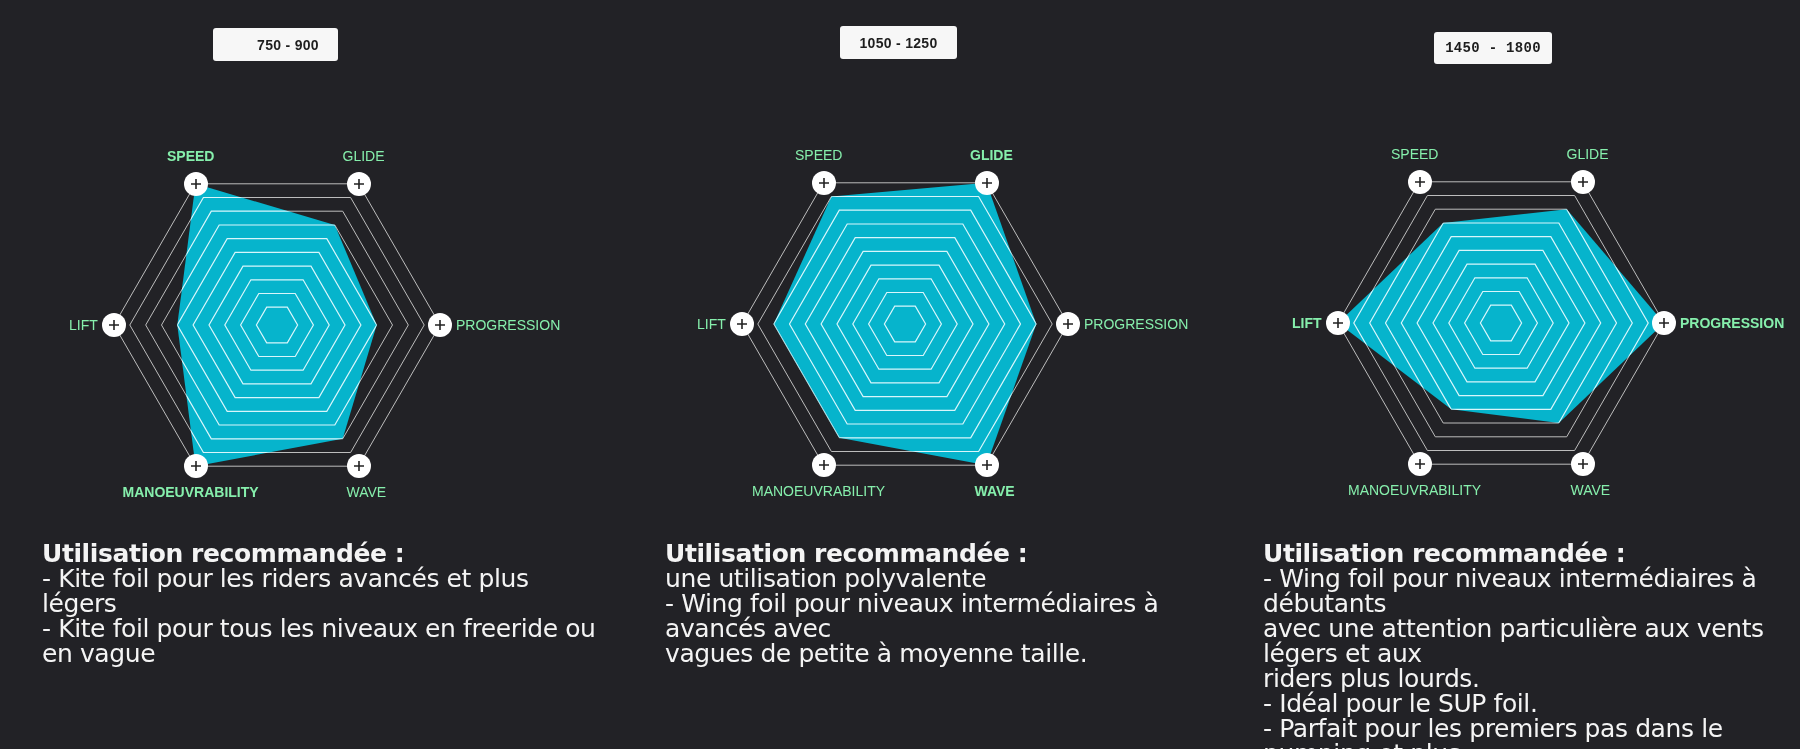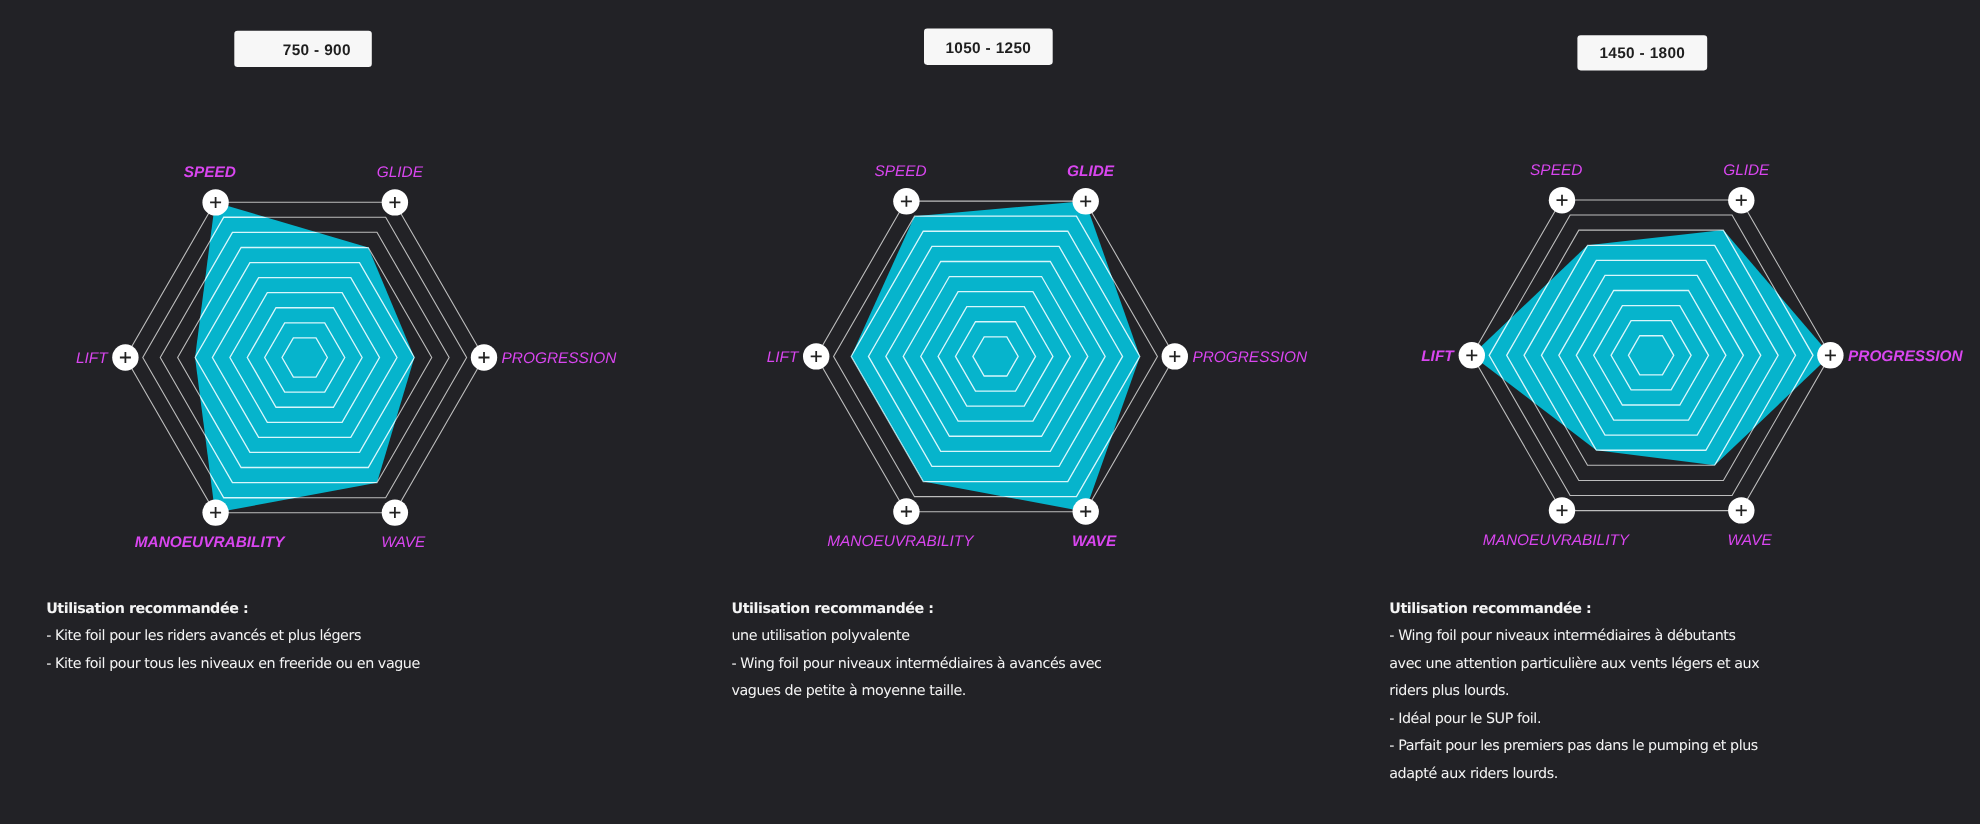--- a/index.html
+++ b/index.html
@@ -19,54 +19,53 @@
     font-weight: bold;
     font-size: 14px;
     display: flex; align-items: center; justify-content: center;
     letter-spacing: 0.3px;
   }
   svg.radar { position: absolute; left: 0; top: 0; overflow: visible; }
   .axis-label {
     position: absolute;
     font-family: "Liberation Sans", sans-serif;
     font-size: 14px;
-    color: #d946ef;
+    color: #86efac;
     white-space: nowrap;
     line-height: 16px;
-    font-style: italic;
   }
   .axis-label.bold { font-weight: bold; }
   .plus-btn {
     position: absolute;
     width: 24px; height: 24px;
     margin-left: -12px; margin-top: -12px;
     border-radius: 50%;
     background: #ffffff;
     color: #222;
     display: flex; align-items: center; justify-content: center;
     cursor: pointer;
   }
   .plus-btn svg { width: 12px; height: 12px; }
   .usage {
     position: absolute;
     font-family: "DejaVu Sans", sans-serif;
-    font-size: 13px;
+    font-size: 25px;
     line-height: 25px;
     color: #f4f4f4;
     letter-spacing: -0.4px;
   }
   .usage .heading { font-weight: bold; }
   .usage .line { display: block; }
 </style>
 </head>
 <body>
 
 <div class="range-box" style="left:213px;top:28px;width:100px;height:33px;padding-left:25px;">750 - 900</div>
 <div class="range-box" style="left:840px;top:26px;width:117px;height:33px;">1050 - 1250</div>
-<div class="range-box" style="left:1434px;top:32px;width:118px;height:32px;">1450 - 1800</div>
+<div class="range-box" style="left:1434px;top:32px;width:118px;height:32px;font-family:Liberation Mono, monospace;">1450 - 1800</div>
 
 <svg class="radar" id="radar-0" width="1800" height="749">
     <polygon points="195.5,183.8 358.5,183.8 440.0,325.0 358.5,466.2 195.5,466.2 114.0,325.0" fill="none" stroke="#bdbdbd" stroke-width="1"></polygon>
     <polygon points="203.4,197.5 350.6,197.5 424.2,325.0 350.6,452.5 203.4,452.5 129.8,325.0" fill="none" stroke="#bdbdbd" stroke-width="1"></polygon>
     <polygon points="211.3,211.2 342.7,211.2 408.3,325.0 342.7,438.8 211.3,438.8 145.7,325.0" fill="none" stroke="#bdbdbd" stroke-width="1"></polygon>
     <polygon points="219.2,225.0 334.8,225.0 392.5,325.0 334.8,425.0 219.2,425.0 161.5,325.0" fill="none" stroke="#bdbdbd" stroke-width="1"></polygon>
     <polygon points="227.2,238.7 326.8,238.7 376.7,325.0 326.8,411.3 227.2,411.3 177.3,325.0" fill="none" stroke="#bdbdbd" stroke-width="1"></polygon>
     <polygon points="235.1,252.4 318.9,252.4 360.9,325.0 318.9,397.6 235.1,397.6 193.1,325.0" fill="none" stroke="#bdbdbd" stroke-width="1"></polygon>
     <polygon points="243.0,266.1 311.0,266.1 345.0,325.0 311.0,383.9 243.0,383.9 209.0,325.0" fill="none" stroke="#bdbdbd" stroke-width="1"></polygon>
     <polygon points="250.9,279.8 303.1,279.8 329.2,325.0 303.1,370.2 250.9,370.2 224.8,325.0" fill="none" stroke="#bdbdbd" stroke-width="1"></polygon>

